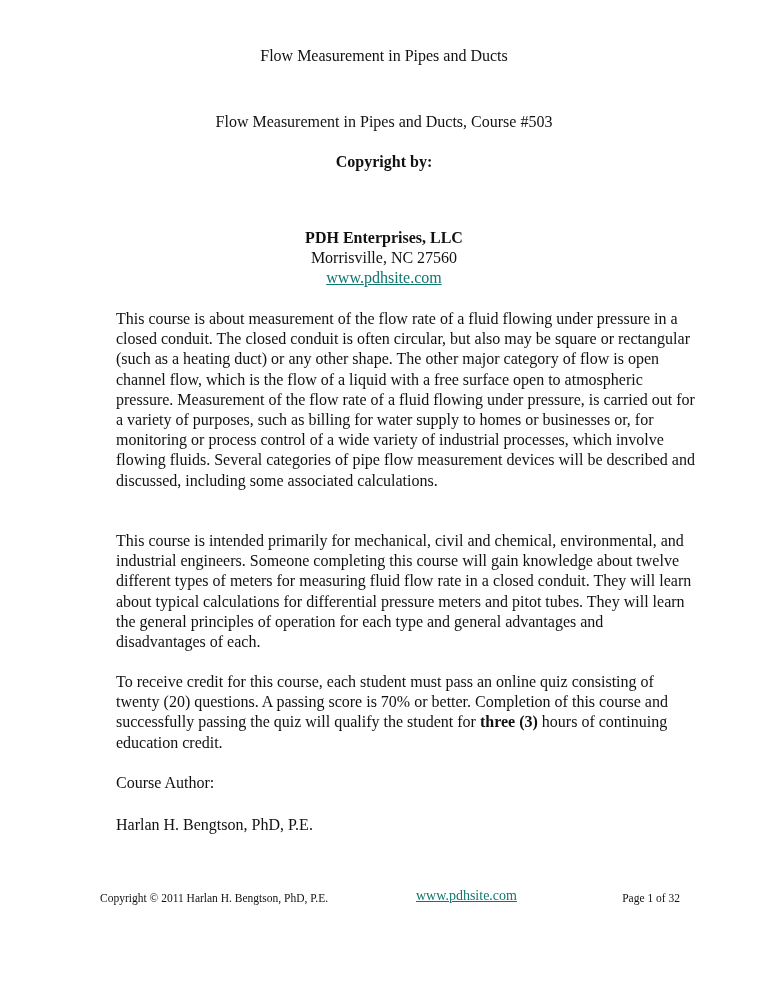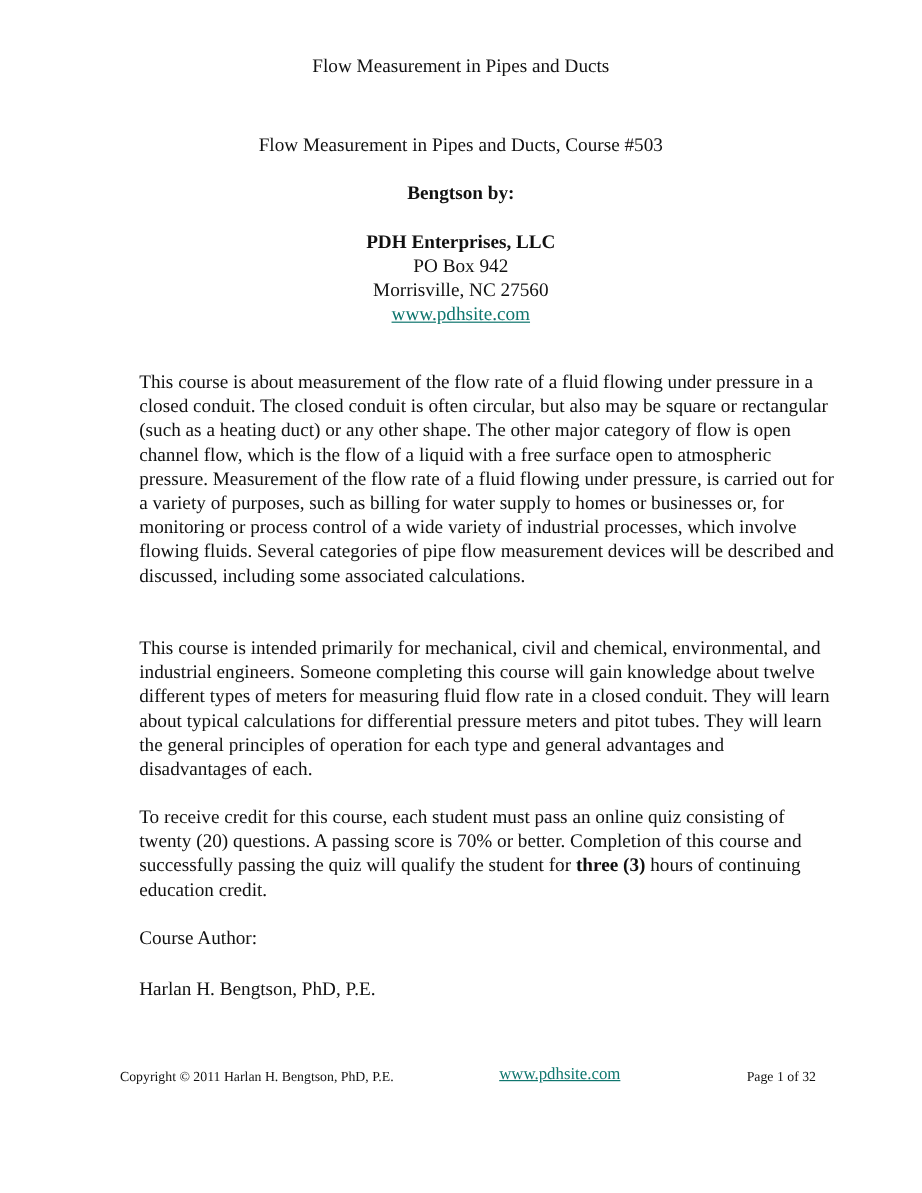--- a/index.html
+++ b/index.html
@@ -46,21 +46,21 @@
     }
     .company-block {
       position: absolute;
       top: 193px;
       left: 0;
       width: 768px;
       text-align: center;
       font-size: 16px;
       line-height: 20px;
     }
-    .company-block .company-name { font-weight: bold; }
+    .company-block .company-name { font-weight: bold; margin-top: 35px; }
     .company-block a, .footer a {
       color: #0f766e;
       text-decoration: underline;
     }
     .body-text {
       position: absolute;
       left: 100px;
       width: 580px;
       font-size: 16px;
       line-height: 20.2px;
@@ -91,25 +91,24 @@
 <div class="running-header">
   <span>Flow Measurement in Pipes and Ducts</span>
 </div>
 
 <div class="title-block">
   <span class="title-line">
     <b>Flow Measurement in Pipes and Ducts,</b><span> Course #503</span>
   </span>
 </div>
 
-<div class="presented">Bengtson by:</div>
+<div class="presented">Copyright by:</div>
 
 <div class="company-block">
   <div class="company-name">PDH Enterprises, LLC</div>
-  <div>PO Box 942</div>
   <div>Morrisville, NC 27560</div>
   <div><a title="www.pdhsite.com">www.pdhsite.com</a></div>
 </div>
 
 <p class="body-text p1">This course is about measurement of the flow rate of a fluid flowing under pressure in a closed conduit.  The closed conduit is often circular, but also may be square or rectangular (such as a heating duct) or any other shape.  The other major category of flow is open channel flow, which is the flow of a liquid with a free surface open to atmospheric pressure.  Measurement of the flow rate of a fluid flowing under pressure, is carried out for a variety of purposes, such as billing for water supply to homes or businesses or, for monitoring or process control of a wide variety of industrial processes, which involve flowing fluids. Several categories of pipe flow measurement devices will be described and discussed, including some associated calculations.</p>
 
 <p class="body-text p2">This course is intended primarily for mechanical, civil and chemical, environmental, and industrial engineers.  Someone completing this course will gain knowledge about twelve different types of meters for measuring fluid flow rate in a closed conduit.  They will learn about typical calculations for differential pressure meters and pitot tubes.  They will learn the general principles of operation for each type and general advantages and disadvantages of each.</p>
 
 <p class="body-text p3"><span>To receive credit for this course, each student must pass an online quiz consisting of twenty (20) questions. A passing score is 70% or better. Completion of this course and successfully passing the quiz will qualify the student for </span><b>three (3)</b><span> hours of continuing education credit.</span></p>
 

